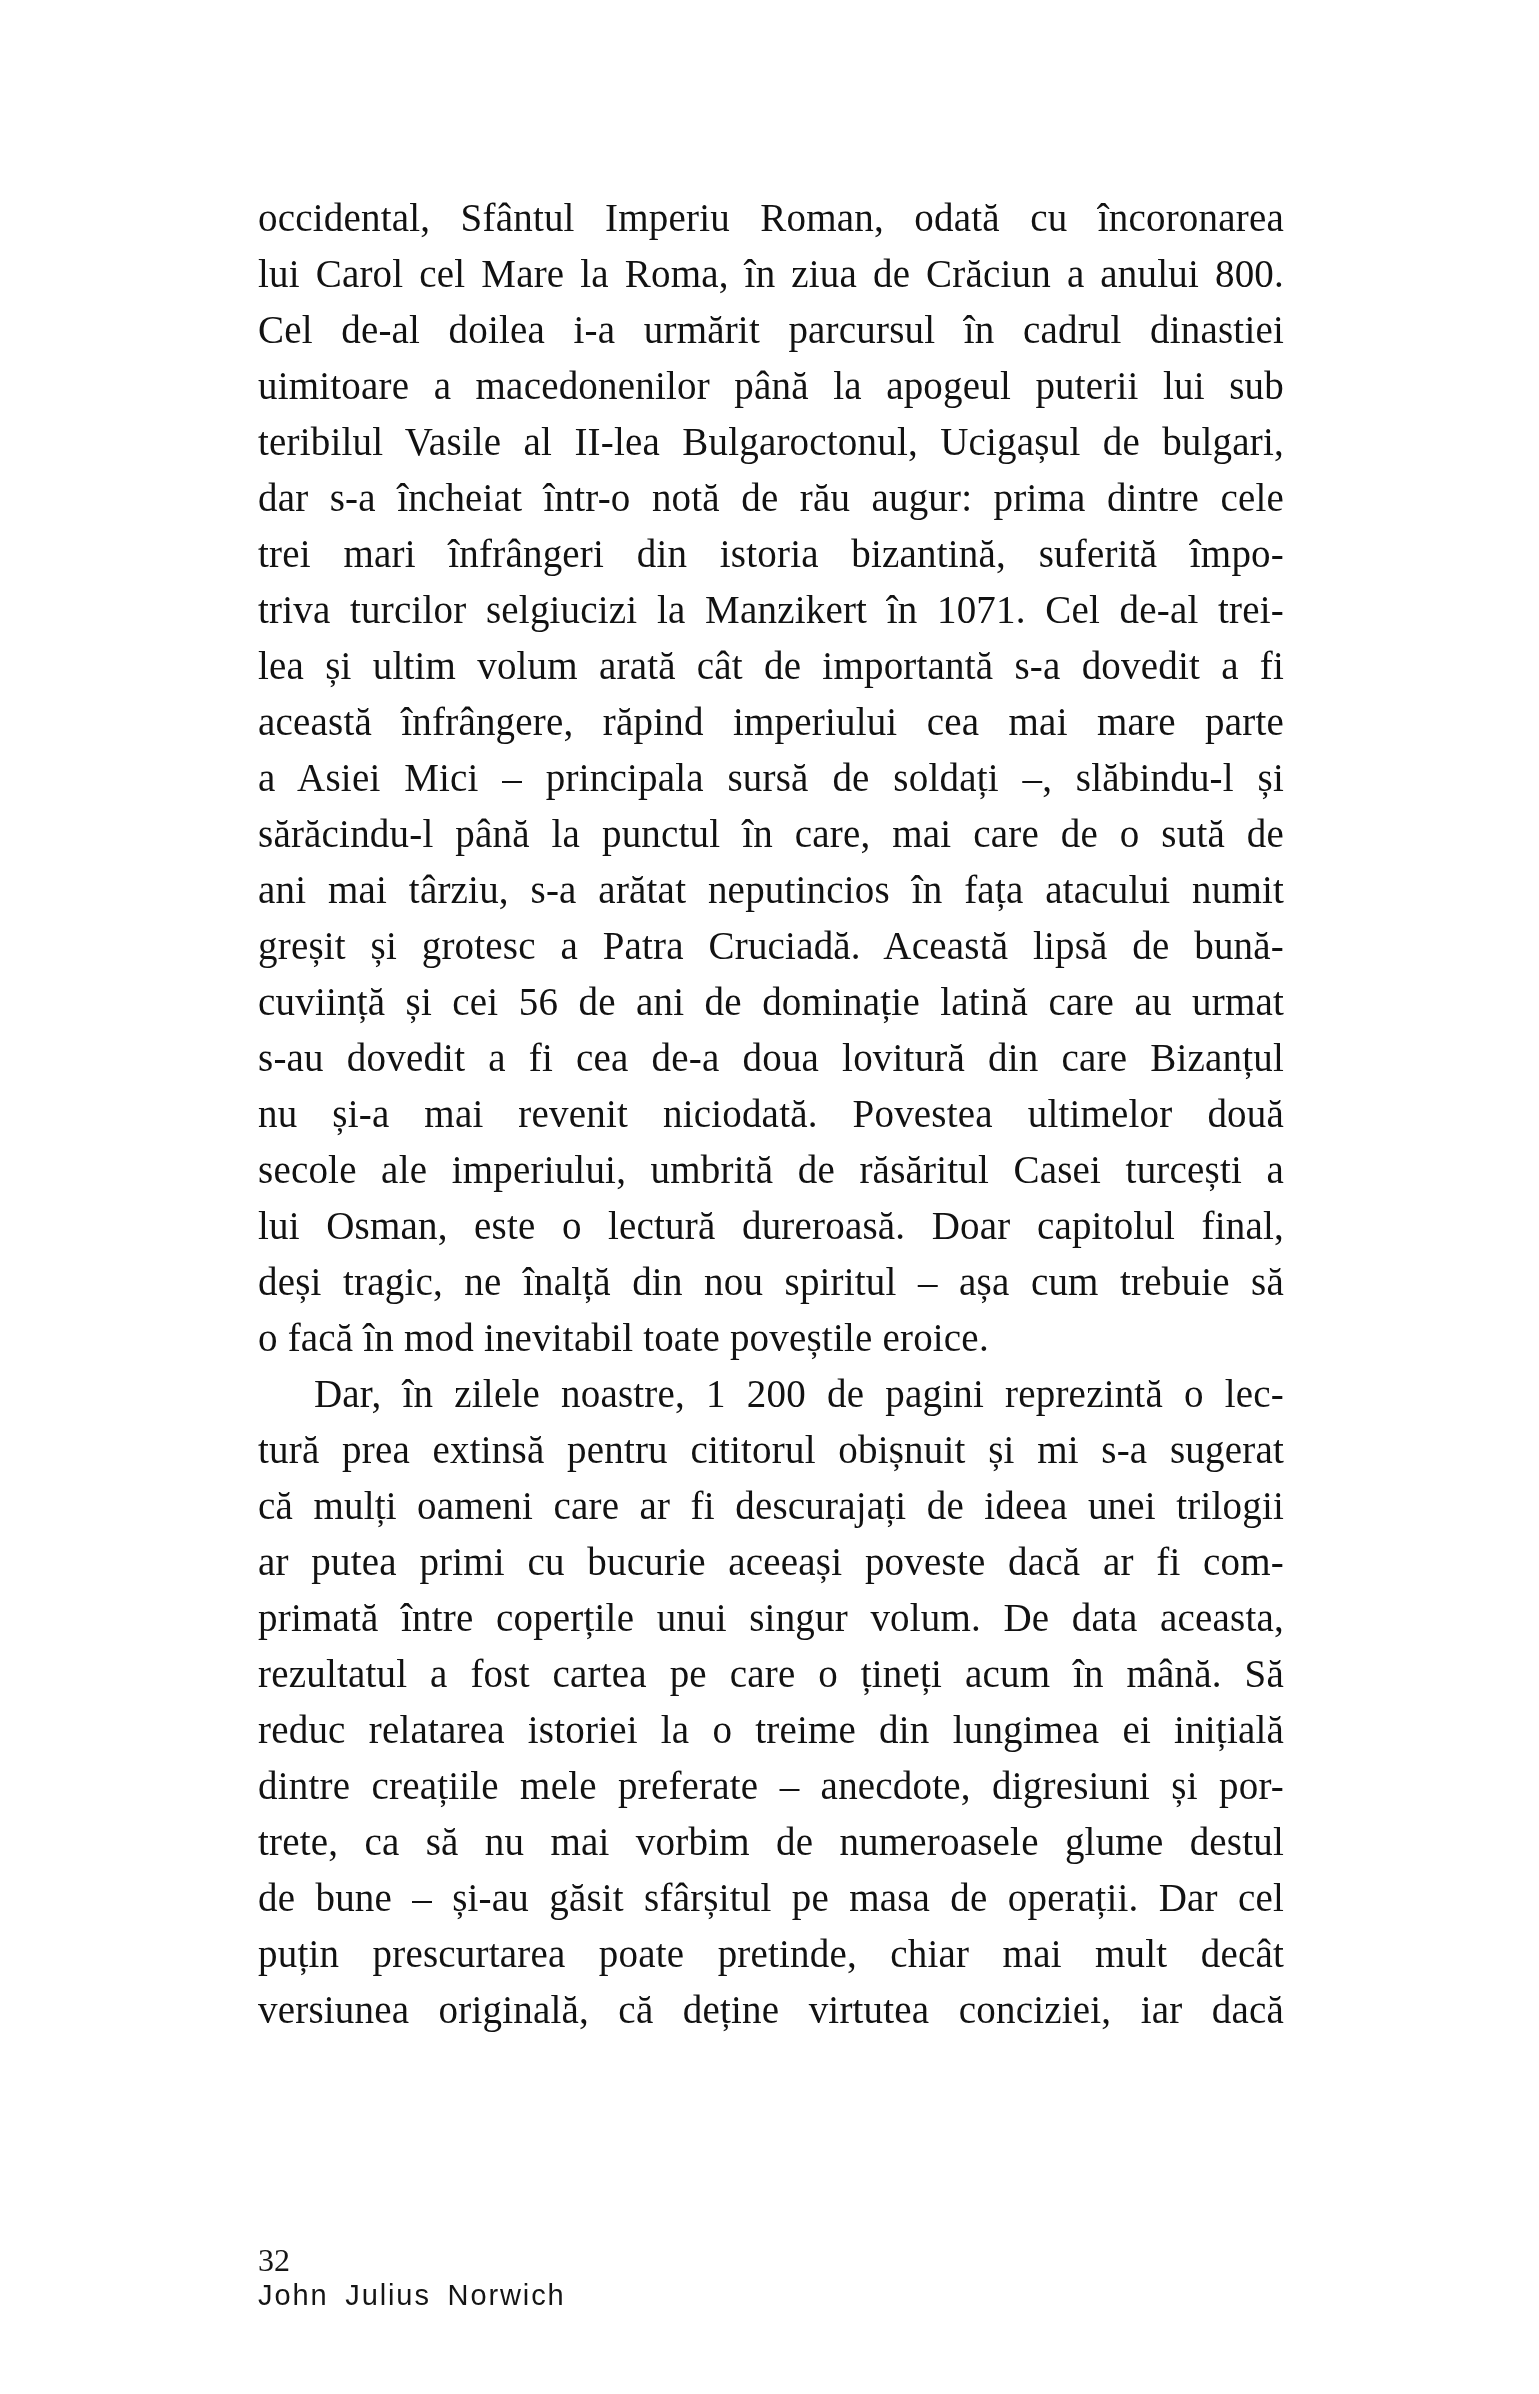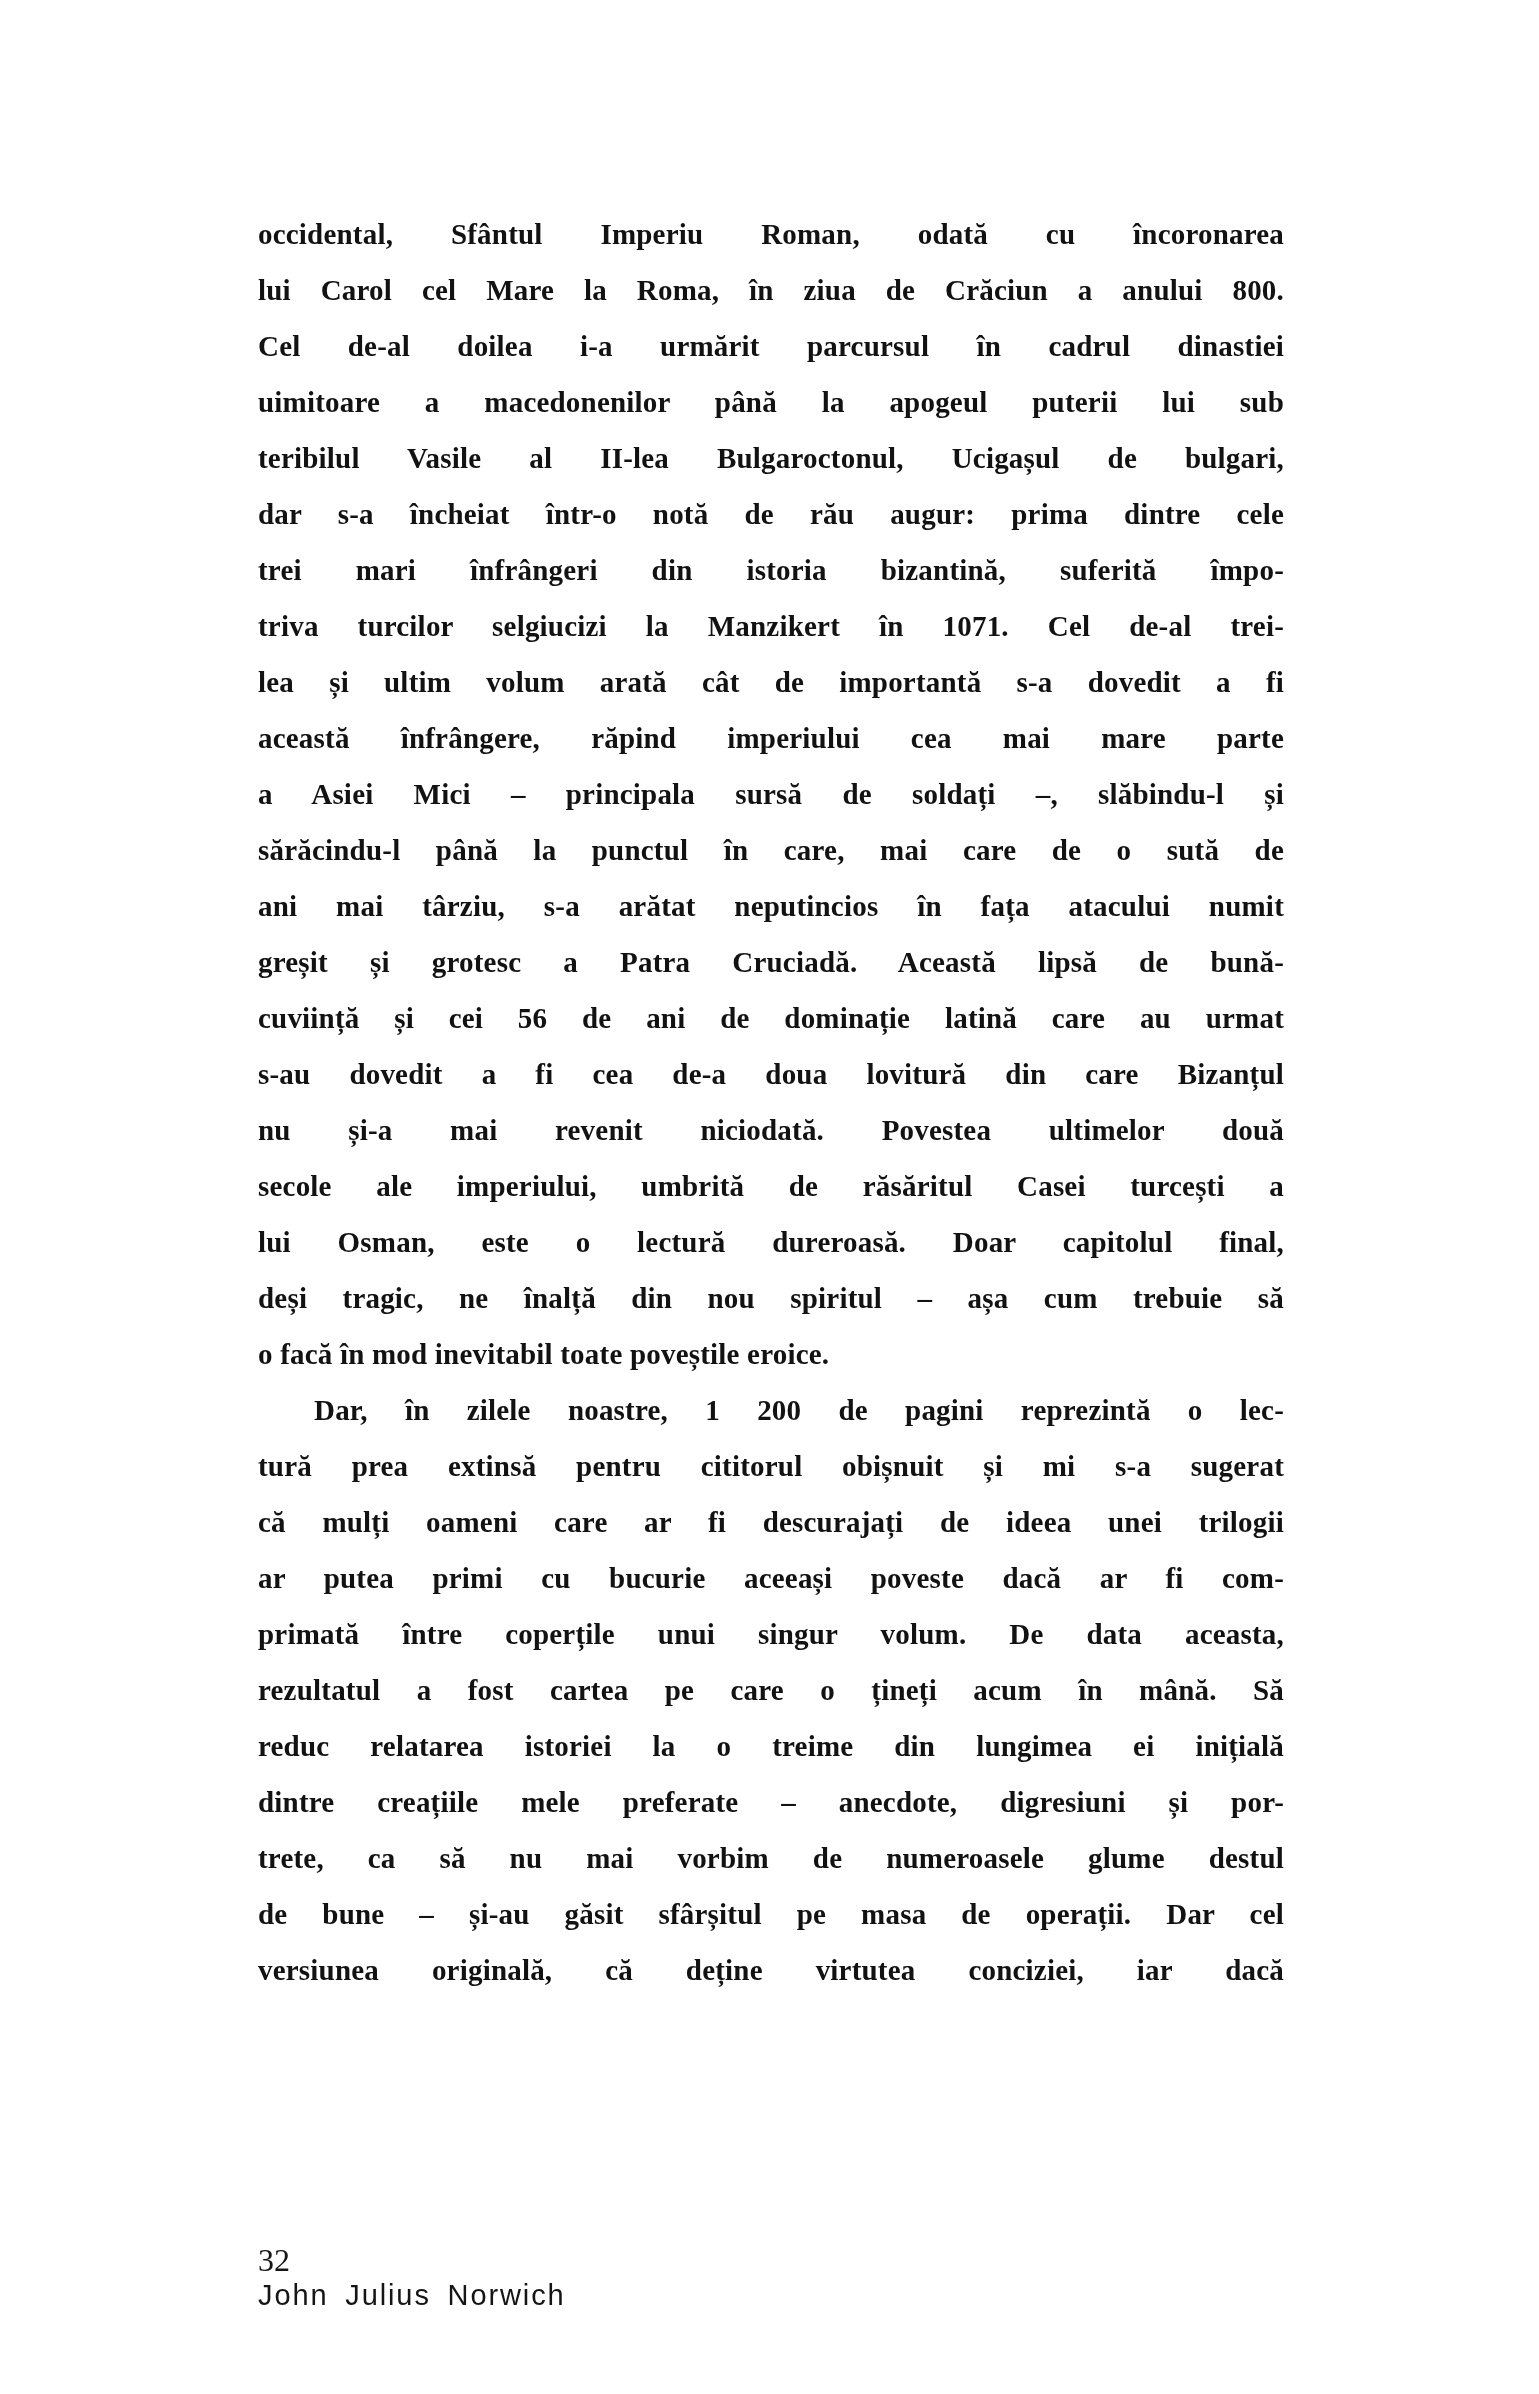--- a/index.html
+++ b/index.html
@@ -16,26 +16,25 @@
     color: #121212;
   }
   .page {
     position: absolute;
     inset: 0;
     background: #ffffff;
   }
   .text-block {
     position: absolute;
     left: 258px;
-    top: 206px;
+    top: 190px;
     width: 1026px;
-    font-size: 29px;
+    font-size: 39px;
     line-height: 56px;
     letter-spacing: 0.2px;
-    font-weight: bold;
   }
   .line {
     text-align: justify;
     text-align-last: justify;
     text-justify: inter-word;
     height: 56px;
     white-space: normal;
   }
   .line.no-justify {
     text-align: left;
@@ -98,20 +97,21 @@
       <div class="line indent">Dar, în zilele noastre, 1 200 de pagini reprezintă o lec-</div>
       <div class="line">tură prea extinsă pentru cititorul obișnuit și mi s-a sugerat</div>
       <div class="line">că mulți oameni care ar fi descurajați de ideea unei trilogii</div>
       <div class="line">ar putea primi cu bucurie aceeași poveste dacă ar fi com-</div>
       <div class="line">primată între coperțile unui singur volum. De data aceasta,</div>
       <div class="line">rezultatul a fost cartea pe care o țineți acum în mână. Să</div>
       <div class="line">reduc relatarea istoriei la o treime din lungimea ei inițială</div>
       <div class="line">dintre creațiile mele preferate – anecdote, digresiuni și por-</div>
       <div class="line">trete, ca să nu mai vorbim de numeroasele glume destul</div>
       <div class="line">de bune – și-au găsit sfârșitul pe masa de operații. Dar cel</div>
+      <div class="line">puțin prescurtarea poate pretinde, chiar mai mult decât</div>
       <div class="line">versiunea originală, că deține virtutea conciziei, iar dacă</div>
     </main>
 
   <footer class="page-footer">
     <span class="folio">32</span>
     <span class="running-author">John Julius Norwich</span>
   </footer>
 
 </div>
 

